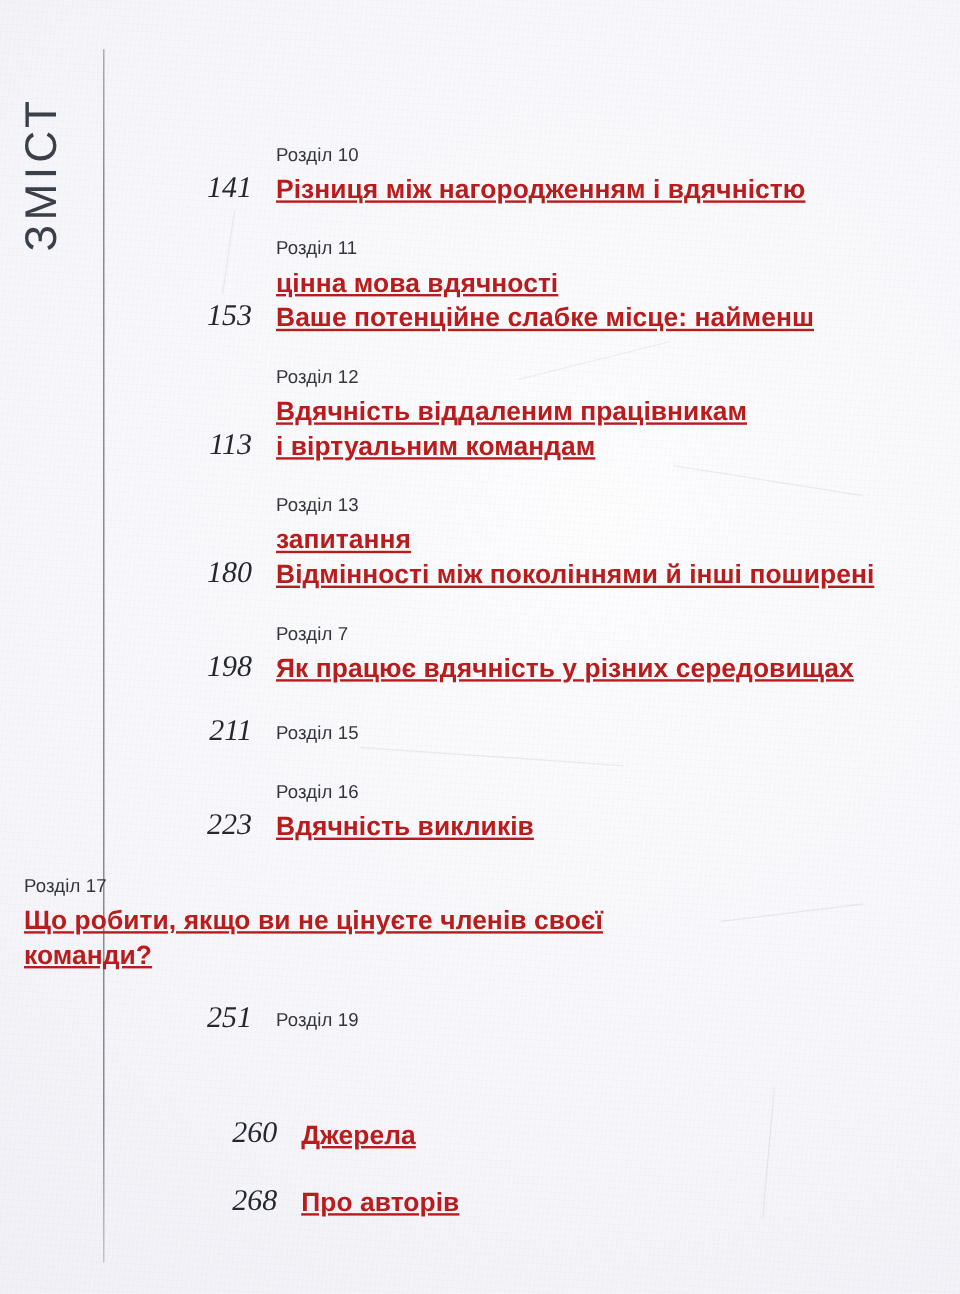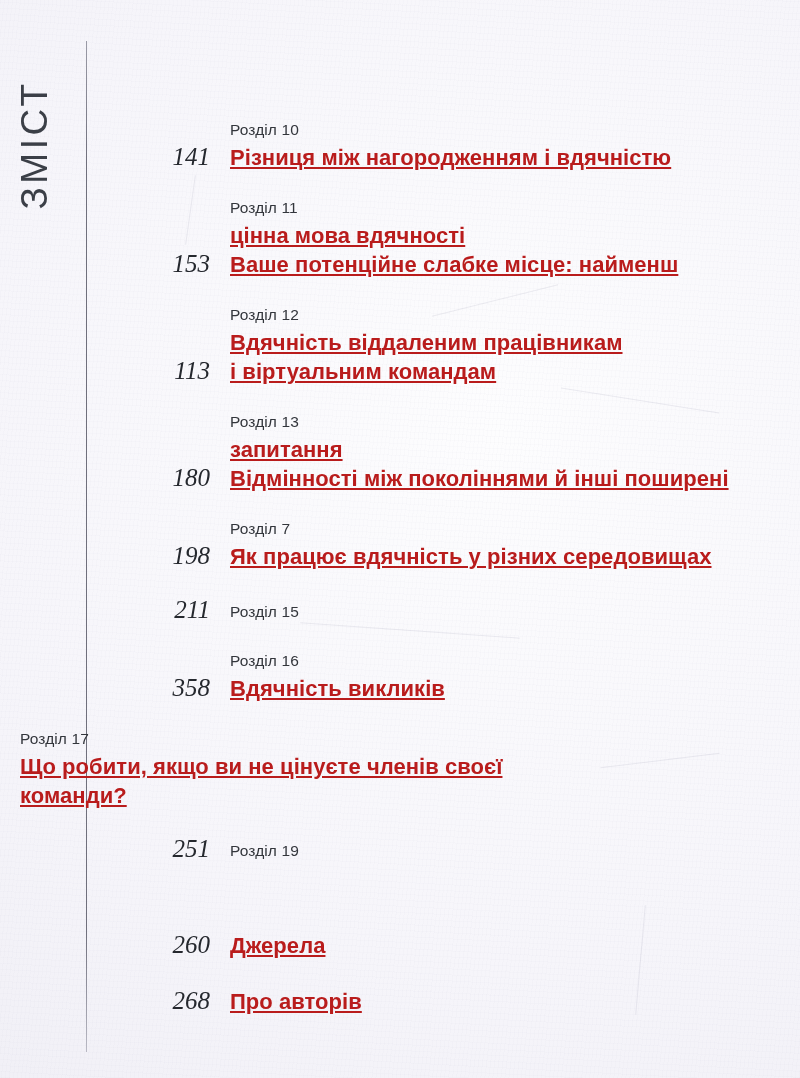--- a/index.html
+++ b/index.html
@@ -122,20 +122,21 @@
   .entry .title .line {
     display: block;
   }
 
   
   .backmatter {
     margin-top: 66px;
   }
   .entry.plain {
     margin-bottom: 26px;
+    padding-left: 21px;
   }
   .entry.plain .num {
     line-height: 29px;
   }
 </style>
 </head>
 <body>
 
 <div class="paper"></div>
 
@@ -210,21 +211,21 @@
     </div>
 
     <div class="entry">
       <div class="num">211</div>
       <div class="body">
         <div class="chapter-label">Розділ 15</div>
       </div>
     </div>
 
     <div class="entry">
-      <div class="num">358</div>
+      <div class="num">223</div>
       <div class="body">
         <div class="chapter-label">Розділ 16</div>
         <div class="title">
           <span class="line">Вдячність викликів</span>
         </div>
       </div>
     </div>
 
     <div class="entry">
       <div class="body">

